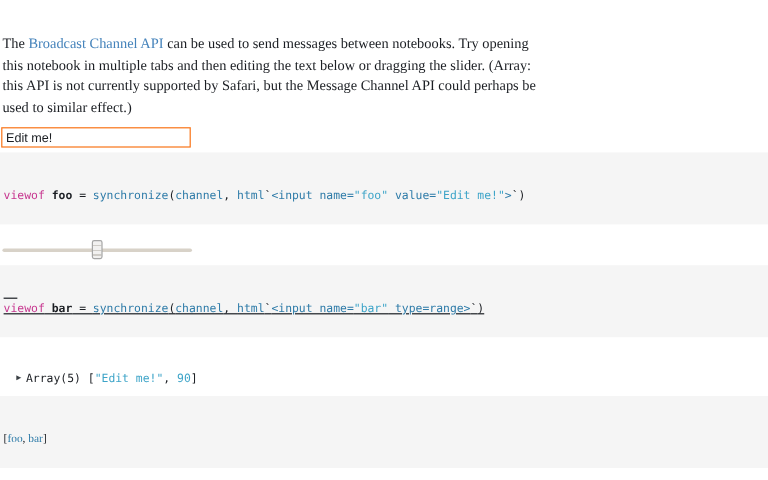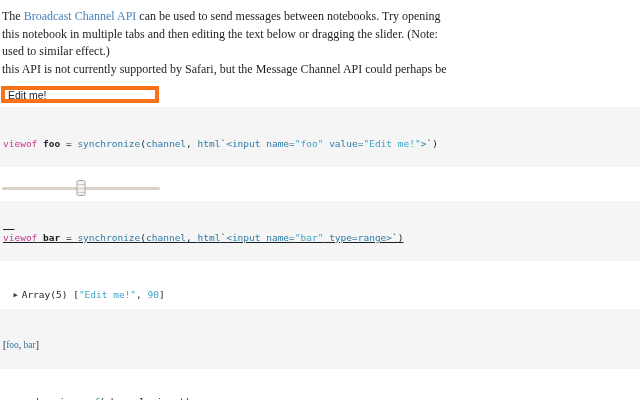--- a/index.html
+++ b/index.html
@@ -3,31 +3,31 @@
 <meta charset="utf-8">
 <style>
   * { box-sizing: border-box; }
   html, body { margin: 0; padding: 0; }
   body {
     width: 640px; height: 400px; overflow: hidden;
     background: #ffffff; color: #1b1e23;
     font-family: "Liberation Serif", serif;
   }
   .prose {
-    margin: 8px 2px 0 2px;
+    margin: 28px 2px 0 2px;
     font-size: 12px; line-height: 17.5px;
     color: #1b1e23;
   }
   .prose .line { white-space: nowrap; }
   .prose a { color: #4583bb; text-decoration: none; cursor: pointer; }
 
   .text-input {
     display: block; margin: 8px 0 0 1px;
     width: 158px; height: 17px; padding: 1px 3px;
-    border: 4px solid #f97316; border-radius: 0;
+    border: 1px solid #f97316; border-radius: 0;
     background: #fff;
     font-family: "Liberation Sans", sans-serif; font-size: 10.5px; color: #1b1e23;
   }
 
   .cell {
     background: #f5f5f5;
     padding: 4px 4px 4px 3px;
     font-family: "DejaVu Sans Mono", monospace;
     font-size: 9.5px; line-height: 13px;
     white-space: pre; cursor: text;
@@ -67,23 +67,23 @@
   .tok-s { color: #3da4c8; }
   .tok-n { color: #3da4c8; }
   .tok-p { color: #1b1e23; }
   .tok-f { color: #2e7ba8; font-style: italic; }
 </style>
 </head>
 <body>
 
 <div class="prose">
   <div class="line"><span>The </span><a>Broadcast Channel API</a><span> can be used to send messages between notebooks. Try opening</span></div>
-  <div class="line">this notebook in multiple tabs and then editing the text below or dragging the slider. (Note:</div>
+  <div class="line">this notebook in multiple tabs and then editing the text below or dragging the slider. (Array:</div>
+  <div class="line">this API is not currently supported by Safari, but the Message Channel API could perhaps be</div>
   <div class="line">used to similar effect.)</div>
-  <div class="line">this API is not currently supported by Safari, but the Message Channel API could perhaps be</div>
 </div>
 
 <input class="text-input" type="text" value="Edit me!" style="">
 
 <div class="cell cell--foo">
   <div class="code-line"><span class="tok-k">viewof</span><span class="tok-d"> foo</span><span class="tok-p"> = </span><span class="tok-v">synchronize</span><span class="tok-p">(</span><span class="tok-v">channel</span><span class="tok-p">, </span><span class="tok-v">html</span><span class="tok-p">`</span><span class="tok-v">&lt;input name=</span><span class="tok-s">"foo"</span><span class="tok-v"> value=</span><span class="tok-s">"Edit me!"</span><span class="tok-v">&gt;</span><span class="tok-p">`</span><span class="tok-p">)</span></div>
 </div>
 
 <div class="slider-row">
   <div class="slider-track"></div>

